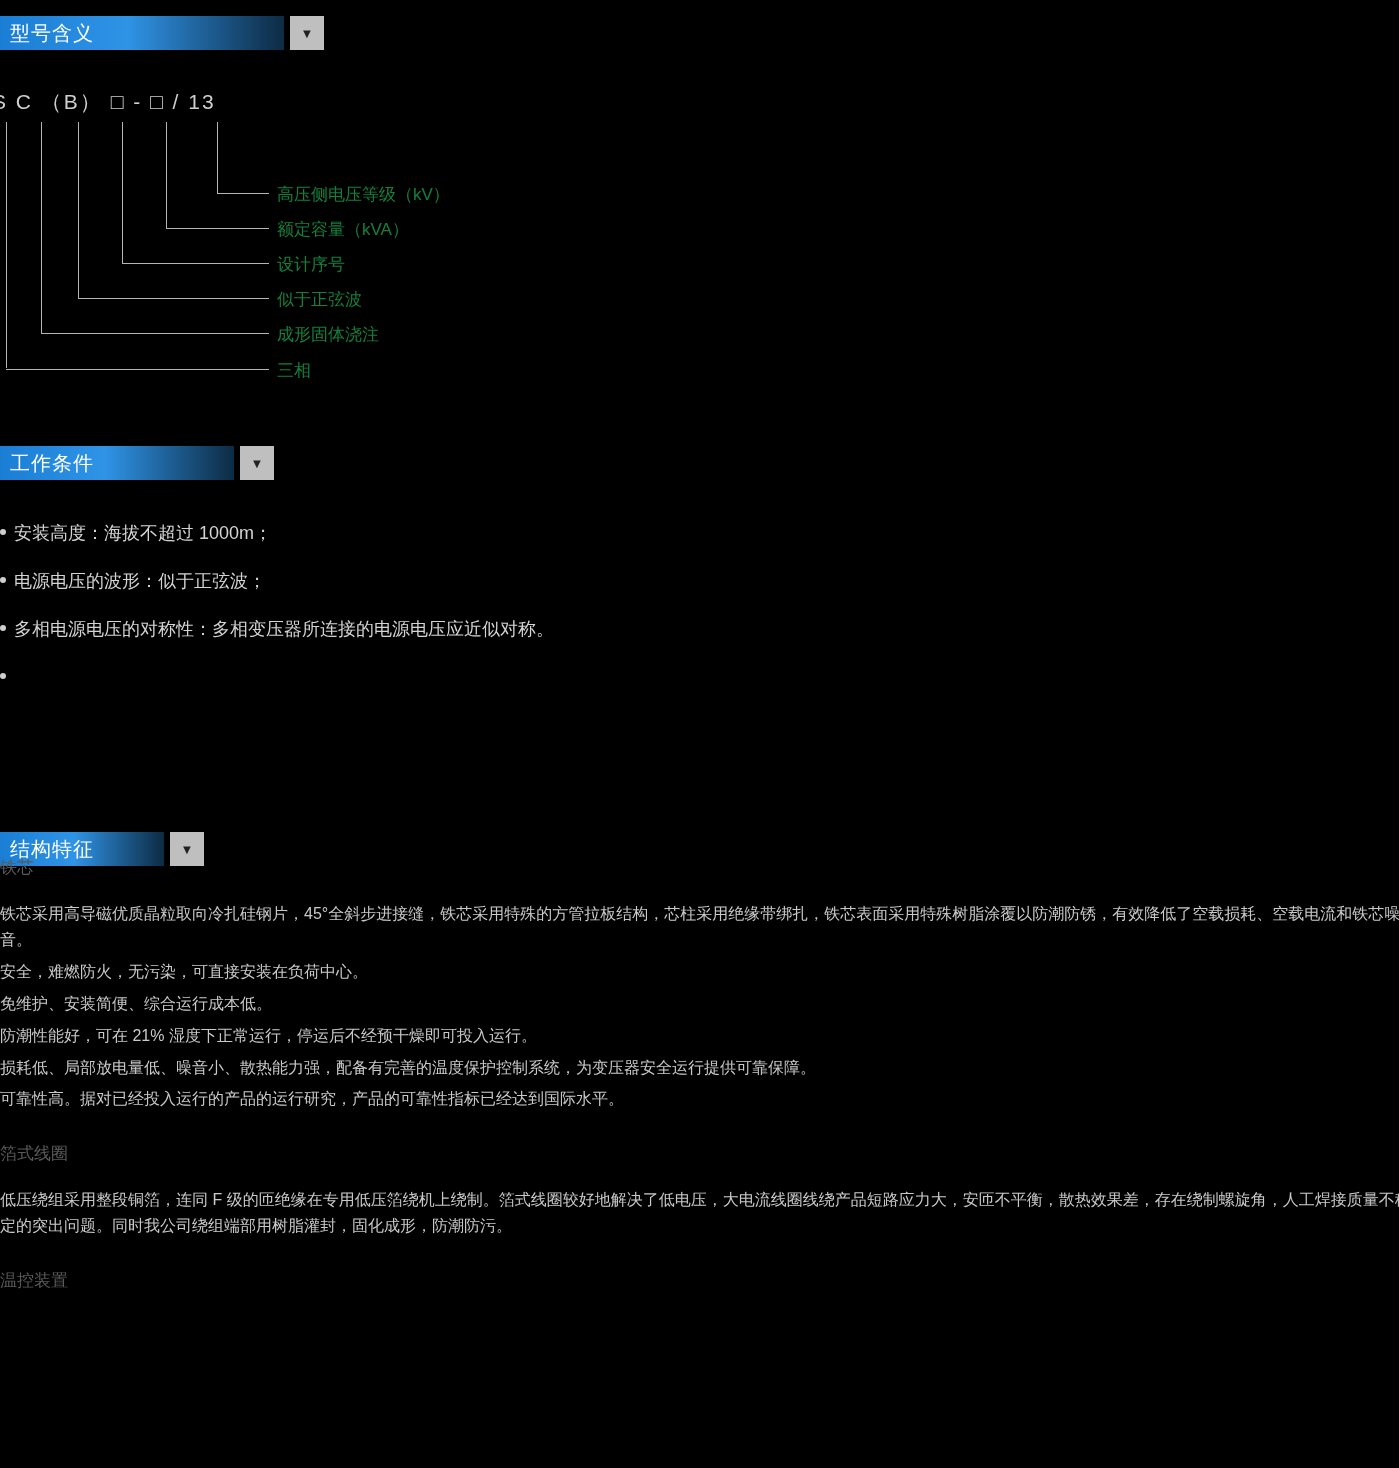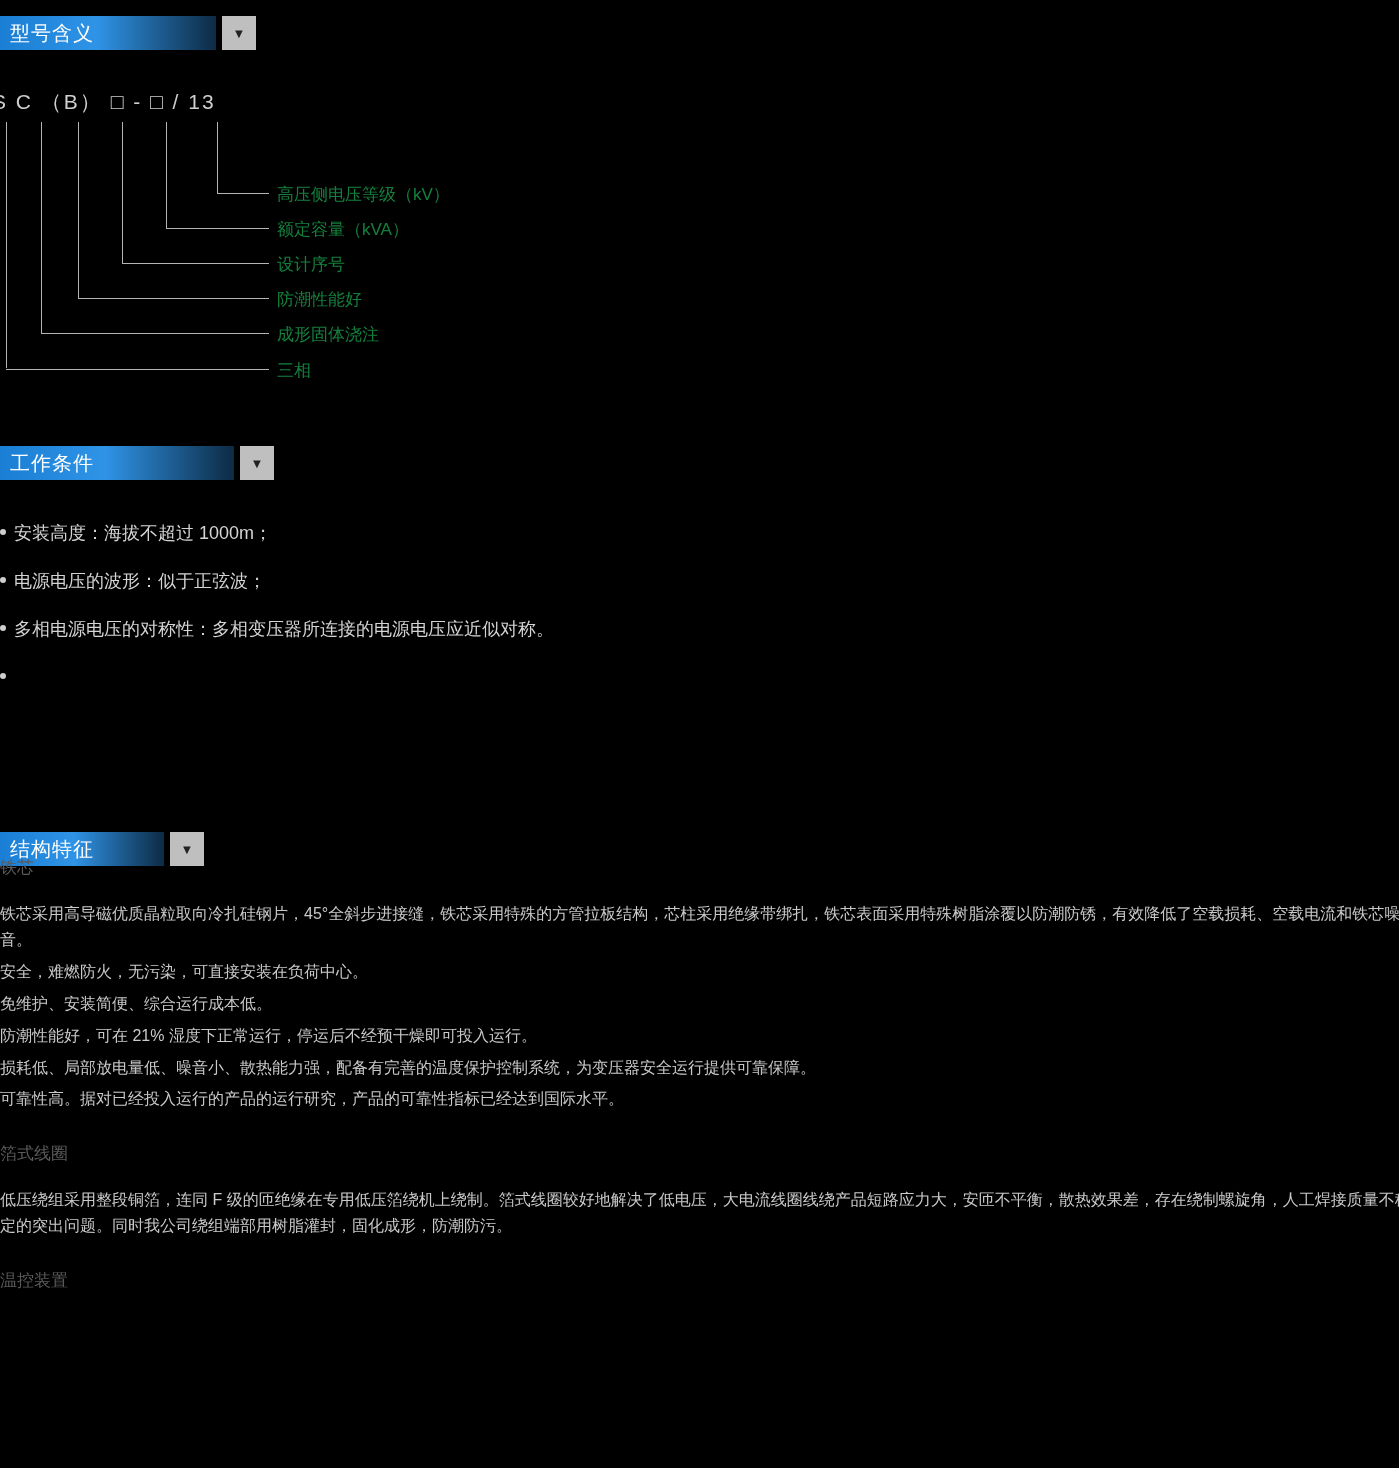--- a/index.html
+++ b/index.html
@@ -44,21 +44,21 @@
     width: 34px;
     background: #bfbfbf;
     margin-left: 6px;
     display: flex;
     align-items: center;
     justify-content: center;
     color: #222;
     font-size: 13px;
     flex: none;
   }
-  .bar-w1 { width: 216px; }
+  .bar-w1 { width: 284px; }
   .bar-w2 { width: 234px; }
   .bar-w3 { width: 164px; }
 
   
   .model-wrap {
     position: relative;
     margin-top: 38px;
     height: 290px;
   }
   .model-code {
@@ -153,21 +153,21 @@
     <div class="hline" style="left:217px;top:105px;width:52px;"></div>
     <div class="hline" style="left:166px;top:140px;width:103px;"></div>
     <div class="hline" style="left:122px;top:175px;width:147px;"></div>
     <div class="hline" style="left:78px; top:210px;width:191px;"></div>
     <div class="hline" style="left:41px; top:245px;width:228px;"></div>
     <div class="hline" style="left:6px;  top:281px;width:263px;"></div>
 
     <div class="leader-label" style="left:277px;top:95px;">高压侧电压等级（kV）</div>
     <div class="leader-label" style="left:277px;top:130px;">额定容量（kVA）</div>
     <div class="leader-label" style="left:277px;top:165px;">设计序号</div>
-    <div class="leader-label" style="left:277px;top:200px;">防潮性能好</div>
+    <div class="leader-label" style="left:277px;top:200px;">似于正弦波</div>
     <div class="leader-label" style="left:277px;top:235px;">成形固体浇注</div>
     <div class="leader-label" style="left:277px;top:271px;">三相</div>
   </div>
 
   <div class="sec-head blk" style="top:446px;">
     <div class="bar bar-w2">
       <span class="bar-title">工作条件</span>
     </div>
     <div class="arrow">▼</div>
   </div>

